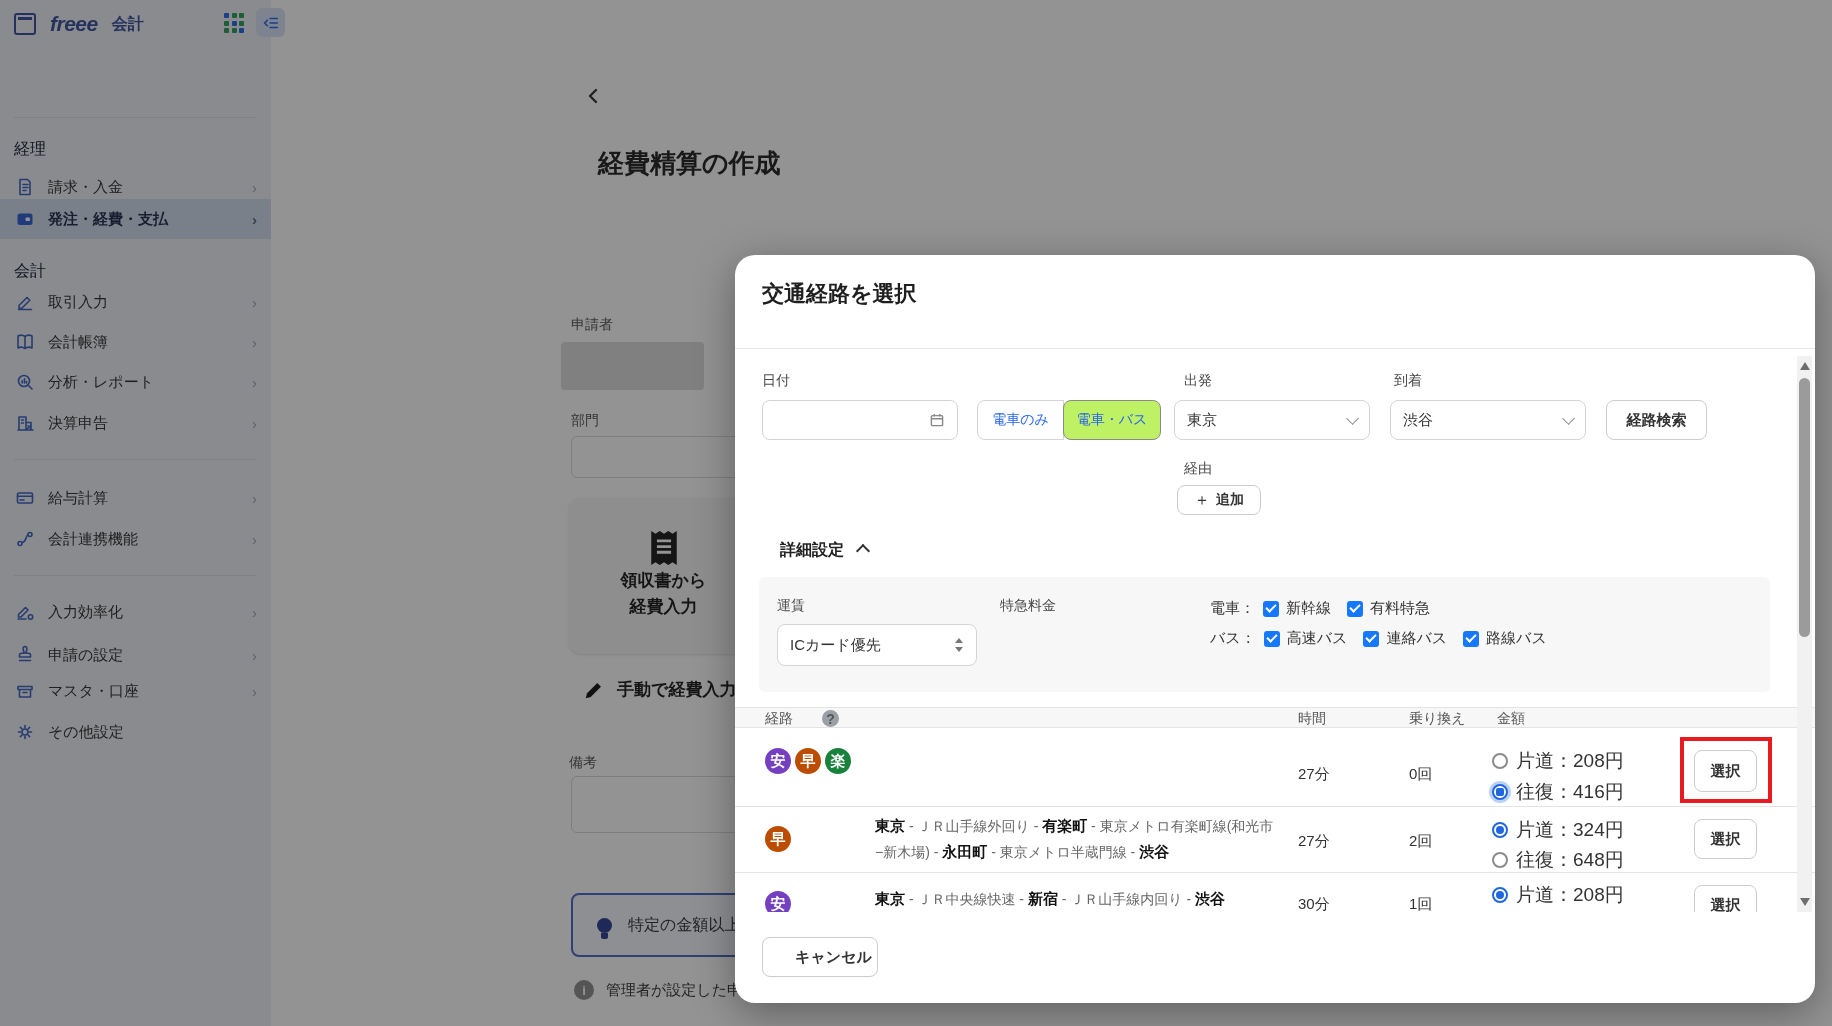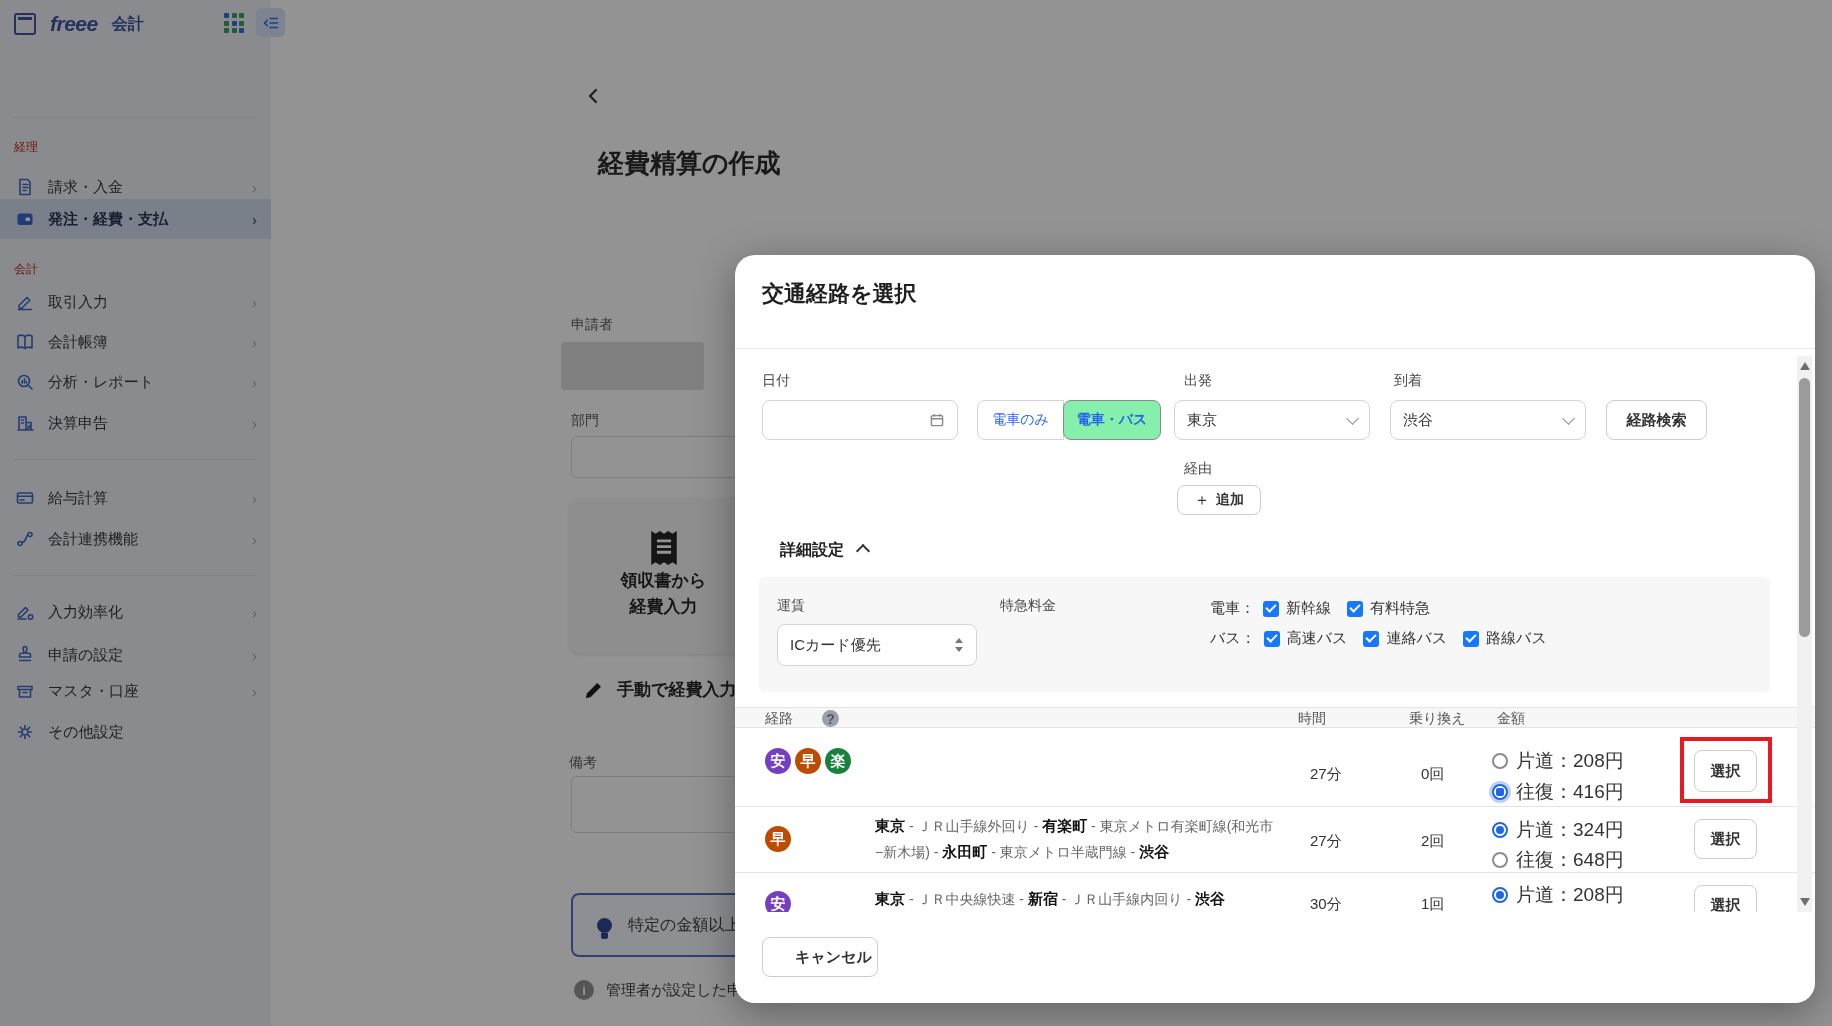--- a/index.html
+++ b/index.html
@@ -15,21 +15,21 @@
   .logo-product{font-weight:700;font-size:16px;color:#3a4e9e;}
   .grid9{position:absolute;left:224px;top:13px;display:grid;grid-template-columns:repeat(3,5px);gap:2.5px;}
   .grid9 i{width:5px;height:5px;border-radius:1px;background:#2a9d54;}
   .grid9 i.b{background:#2864f0;}
   .collapse-btn{position:absolute;left:256px;top:8px;width:29px;height:29px;background:#d7e4f7;border-radius:6px;display:flex;align-items:center;justify-content:center;z-index:5;}
   .side-item{position:absolute;left:0;width:271px;height:40px;display:flex;align-items:center;padding-left:14px;box-sizing:border-box;gap:13px;font-size:15px;color:#2e2e2e;}
   .side-item.selected{background:#cfdcee;font-weight:700;color:#1c2b4a;}
   .sicon{width:21px;height:21px;flex:0 0 21px;display:flex;align-items:center;justify-content:center;}
   .sicon svg{width:20px;height:20px;stroke:#3a5fc0;fill:none;stroke-width:1.6;stroke-linecap:round;stroke-linejoin:round;}
   .schev{position:absolute;right:14px;color:#9aa4b5;font-size:15px;}
-  .side-section{position:absolute;left:14px;font-size:12px;color:#b91c1c;}
+  .side-section{position:absolute;left:14px;font-size:16px;color:#0f172a;}
   .side-div{position:absolute;left:14px;width:243px;height:1px;background:#d9dee6;}
 
   
   .content{position:absolute;left:271px;top:0;right:0;bottom:0;background:#fff;}
   .page-title{position:absolute;left:327px;top:146px;font-size:26px;font-weight:700;color:#222;}
   .flabel{position:absolute;font-size:14px;color:#555;}
   .ginput{position:absolute;background:#fff;border:1px solid #d9d9d9;border-radius:6px;box-sizing:border-box;}
   .gray-block{position:absolute;left:290px;top:342px;width:143px;height:48px;background:#dddddd;border-radius:4px;}
   .req-badge{position:absolute;left:605px;top:314px;background:#f7dfe3;color:#bf3645;font-size:12px;border-radius:10px;padding:2px 8px;}
   .card{position:absolute;width:189px;height:156px;background:#f6f6f6;border-radius:12px;box-shadow:0 1px 3px rgba(0,0,0,.12);display:flex;flex-direction:column;align-items:center;}
@@ -54,41 +54,41 @@
   .m-title{position:absolute;left:27px;top:24px;font-size:22px;font-weight:700;color:#1f1f1f;}
   .m-divider{position:absolute;left:0;top:93px;width:100%;height:1px;background:#e8e8e8;}
   .m-scroll{position:absolute;left:0;top:93px;width:1080px;height:564px;overflow:hidden;}
   .mlabel{position:absolute;font-size:14px;color:#4a4a4a;}
   .minput{position:absolute;background:#fff;border:1px solid #d4d4d4;border-radius:8px;box-sizing:border-box;display:flex;align-items:center;padding:0 12px;font-size:15px;color:#333;}
   .minput .val{flex:1;}
   .chev-down{width:8px;height:8px;border-right:1.8px solid #8a8a8a;border-bottom:1.8px solid #8a8a8a;transform:rotate(45deg);margin-top:-4px;}
   .chev-up{display:inline-block;width:8px;height:8px;border-right:2px solid #333;border-bottom:2px solid #333;transform:rotate(-135deg);margin-left:10px;margin-bottom:-1px;}
   .seg{position:absolute;box-sizing:border-box;display:flex;align-items:center;justify-content:center;font-size:14px;}
   .seg1{border:1px solid #d4d4d4;border-radius:8px 0 0 8px;background:#fff;color:#2864f0;}
-  .seg2{border:1px solid #8a8a8a;border-radius:8px;background:#86efac;color:#2864f0;font-weight:700;}
+  .seg2{border:1px solid #8a8a8a;border-radius:8px;background:#bef264;color:#2864f0;font-weight:400;}
   .mbtn{position:absolute;background:#fff;border:1px solid #ccc;border-radius:8px;box-sizing:border-box;display:flex;align-items:center;justify-content:center;font-size:15px;font-weight:700;color:#333;}
   .add-btn{font-size:14px;gap:6px;border-radius:8px;font-weight:700;}
   .settings-title{position:absolute;font-size:16px;font-weight:700;color:#222;}
   .settings-panel{position:absolute;left:24px;top:229px;width:1011px;height:115px;background:#f7f7f7;border-radius:6px;}
   .spin{position:relative;width:9px;height:14px;}
   .spin::before{content:"";position:absolute;top:0;left:0;border-left:4.5px solid transparent;border-right:4.5px solid transparent;border-bottom:5px solid #777;}
   .spin::after{content:"";position:absolute;bottom:0;left:0;border-left:4.5px solid transparent;border-right:4.5px solid transparent;border-top:5px solid #777;}
   .cb{width:16px;height:16px;border-radius:3px;background:#1677ff;position:relative;display:inline-block;flex:0 0 16px;}
   .cb::after{content:"";position:absolute;left:5px;top:1.5px;width:4px;height:8px;border:2px solid #fff;border-top:0;border-left:0;transform:rotate(45deg);}
   .cbrow{position:absolute;display:flex;align-items:center;gap:8px;font-size:15px;color:#333;}
   .cbitem{display:flex;align-items:center;gap:7px;margin-right:8px;}
   .thead{position:absolute;left:0;top:359px;width:1080px;height:21px;background:#f7f7f7;border-top:1px solid #e4e4e4;border-bottom:1px solid #e4e4e4;box-sizing:border-box;}
   .thead span{position:absolute;top:2px;font-size:14px;color:#555;}
   .help{position:absolute;left:87px;top:2px;width:17px;height:17px;border-radius:50%;background:#9aa0a6;color:#fff;font-size:12px;font-weight:700;display:flex;align-items:center;justify-content:center;}
   .trow{position:absolute;left:0;width:1080px;border-bottom:1px solid #e4e4e4;box-sizing:border-box;}
   .badge{width:26px;height:26px;border-radius:50%;color:#fff;font-size:15px;font-weight:700;display:flex;align-items:center;justify-content:center;}
   .badges{position:absolute;left:30px;display:flex;gap:4px;}
   .route{position:absolute;left:140px;width:400px;font-size:14px;color:#666;line-height:25px;}
   .route span:nth-child(odd){font-weight:700;color:#111;font-size:15px;}
-  .tcell{position:absolute;font-size:15px;color:#333;margin-left:12px;}
+  .tcell{position:absolute;font-size:15px;color:#333;}
   .fare{position:absolute;display:flex;align-items:center;gap:8px;font-size:19px;color:#333;}
   .radio{width:16px;height:16px;border-radius:50%;border:2px solid #8c8c8c;background:#fff;box-sizing:border-box;position:relative;flex:0 0 16px;}
   .radio.sel{border-color:#1f66e0;}
   .radio.sel::after{content:"";position:absolute;inset:2px;border-radius:50%;background:#1f66e0;}
   .radio.sq::after{border-radius:2px;}
   .radio.focus{box-shadow:0 0 0 3px rgba(31,102,224,.3);}
   .red-box{position:absolute;border:4px solid #e8191f;box-sizing:border-box;}
   .m-footer-btn{left:27px;top:682px;width:116px;height:40px;padding-left:27px;}
   
   .sbar{position:absolute;left:1062px;top:101px;width:15px;height:556px;background:#f1f1f1;border-radius:2px;}

